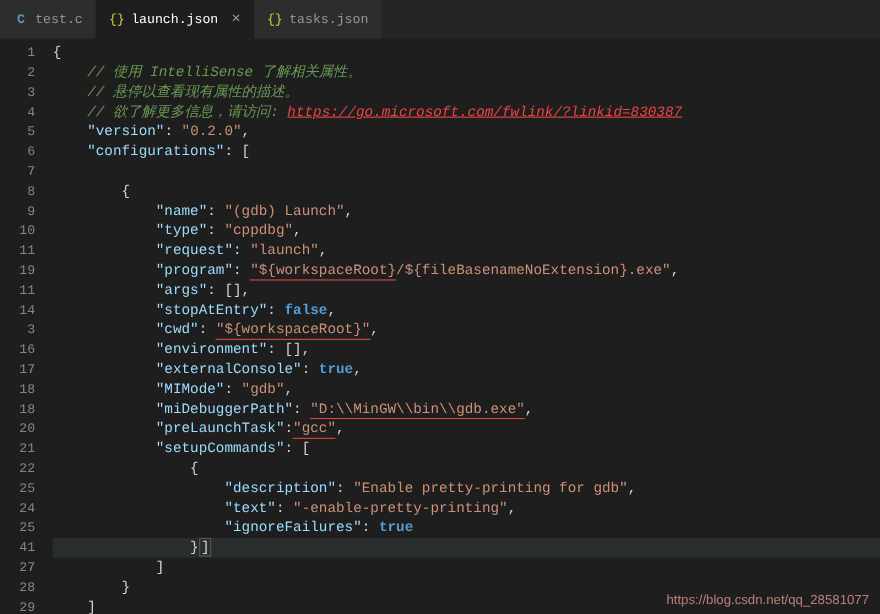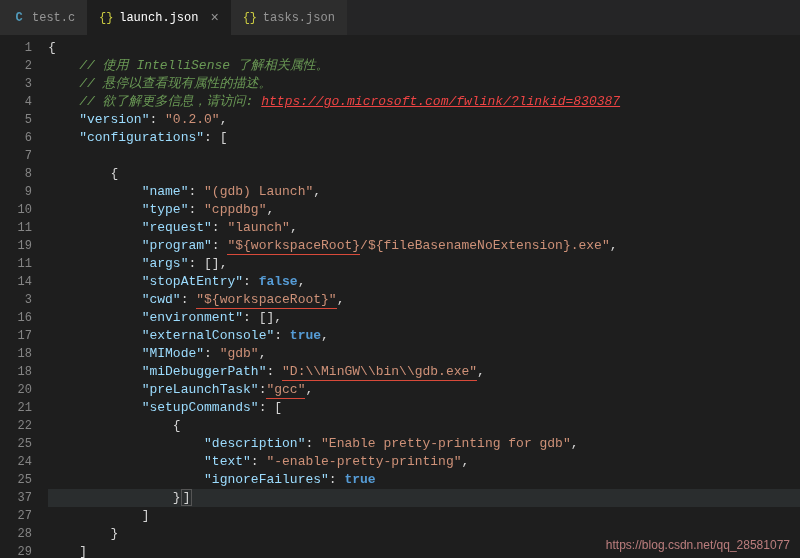--- a/index.html
+++ b/index.html
@@ -63,21 +63,21 @@
       <div class="ln">16</div>
       <div class="ln">17</div>
       <div class="ln">18</div>
       <div class="ln">18</div>
       <div class="ln">20</div>
       <div class="ln">21</div>
       <div class="ln">22</div>
       <div class="ln">25</div>
       <div class="ln">24</div>
       <div class="ln">25</div>
-      <div class="ln">37</div>
+      <div class="ln">41</div>
       <div class="ln">27</div>
       <div class="ln">28</div>
       <div class="ln">29</div>
     </div>
   <div class="code" id="code"><div class="cl"><span class="c-p">{</span></div><div class="cl">    <span class="c-comment">// 使用 IntelliSense 了解相关属性。</span></div><div class="cl">    <span class="c-comment">// 悬停以查看现有属性的描述。</span></div><div class="cl">    <span class="c-comment">// 欲了解更多信息，请访问: <span class="c-link">https://go.microsoft.com/fwlink/?linkid=830387</span></span></div><div class="cl">    <span class="c-key">"version"</span><span class="c-p">: </span><span class="c-str">"0.2.0"</span><span class="c-p">,</span></div><div class="cl">    <span class="c-key">"configurations"</span><span class="c-p">: [</span></div><div class="cl"></div><div class="cl">        <span class="c-p">{</span></div><div class="cl">            <span class="c-key">"name"</span><span class="c-p">: </span><span class="c-str">"(gdb) Launch"</span><span class="c-p">,</span></div><div class="cl">            <span class="c-key">"type"</span><span class="c-p">: </span><span class="c-str">"cppdbg"</span><span class="c-p">,</span></div><div class="cl">            <span class="c-key">"request"</span><span class="c-p">: </span><span class="c-str">"launch"</span><span class="c-p">,</span></div><div class="cl">            <span class="c-key">"program"</span><span class="c-p">: </span><span class="c-str"><span class="underline-red">"${workspaceRoot}</span>/${fileBasenameNoExtension}.exe"</span><span class="c-p">,</span></div><div class="cl">            <span class="c-key">"args"</span><span class="c-p">: [],</span></div><div class="cl">            <span class="c-key">"stopAtEntry"</span><span class="c-p">: </span><span class="c-kw">false</span><span class="c-p">,</span></div><div class="cl">            <span class="c-key">"cwd"</span><span class="c-p">: </span><span class="c-str"><span class="underline-red">"${workspaceRoot}"</span></span><span class="c-p">,</span></div><div class="cl">            <span class="c-key">"environment"</span><span class="c-p">: [],</span></div><div class="cl">            <span class="c-key">"externalConsole"</span><span class="c-p">: </span><span class="c-kw">true</span><span class="c-p">,</span></div><div class="cl">            <span class="c-key">"MIMode"</span><span class="c-p">: </span><span class="c-str">"gdb"</span><span class="c-p">,</span></div><div class="cl">            <span class="c-key">"miDebuggerPath"</span><span class="c-p">: </span><span class="c-str"><span class="underline-red">"D:\\MinGW\\bin\\gdb.exe"</span></span><span class="c-p">,</span></div><div class="cl">            <span class="c-key">"preLaunchTask"</span><span class="c-p">:</span><span class="c-str"><span class="underline-red">"gcc"</span></span><span class="c-p">,</span></div><div class="cl">            <span class="c-key">"setupCommands"</span><span class="c-p">: [</span></div><div class="cl">                <span class="c-p">{</span></div><div class="cl">                    <span class="c-key">"description"</span><span class="c-p">: </span><span class="c-str">"Enable pretty-printing for gdb"</span><span class="c-p">,</span></div><div class="cl">                    <span class="c-key">"text"</span><span class="c-p">: </span><span class="c-str">"-enable-pretty-printing"</span><span class="c-p">,</span></div><div class="cl">                    <span class="c-key">"ignoreFailures"</span><span class="c-p">: </span><span class="c-kw">true</span></div><div class="cl hl26">                <span class="c-p">}</span><span style="border:1px solid #555;padding:0 1px;"><span class="c-p">]</span></span></div><div class="cl">            <span class="c-p">]</span></div><div class="cl">        <span class="c-p">}</span></div><div class="cl">    <span class="c-p">]</span></div></div>
 </div>
 
 <div class="watermark">https://blog.csdn.net/qq_28581077</div>
 
 </body></html>

